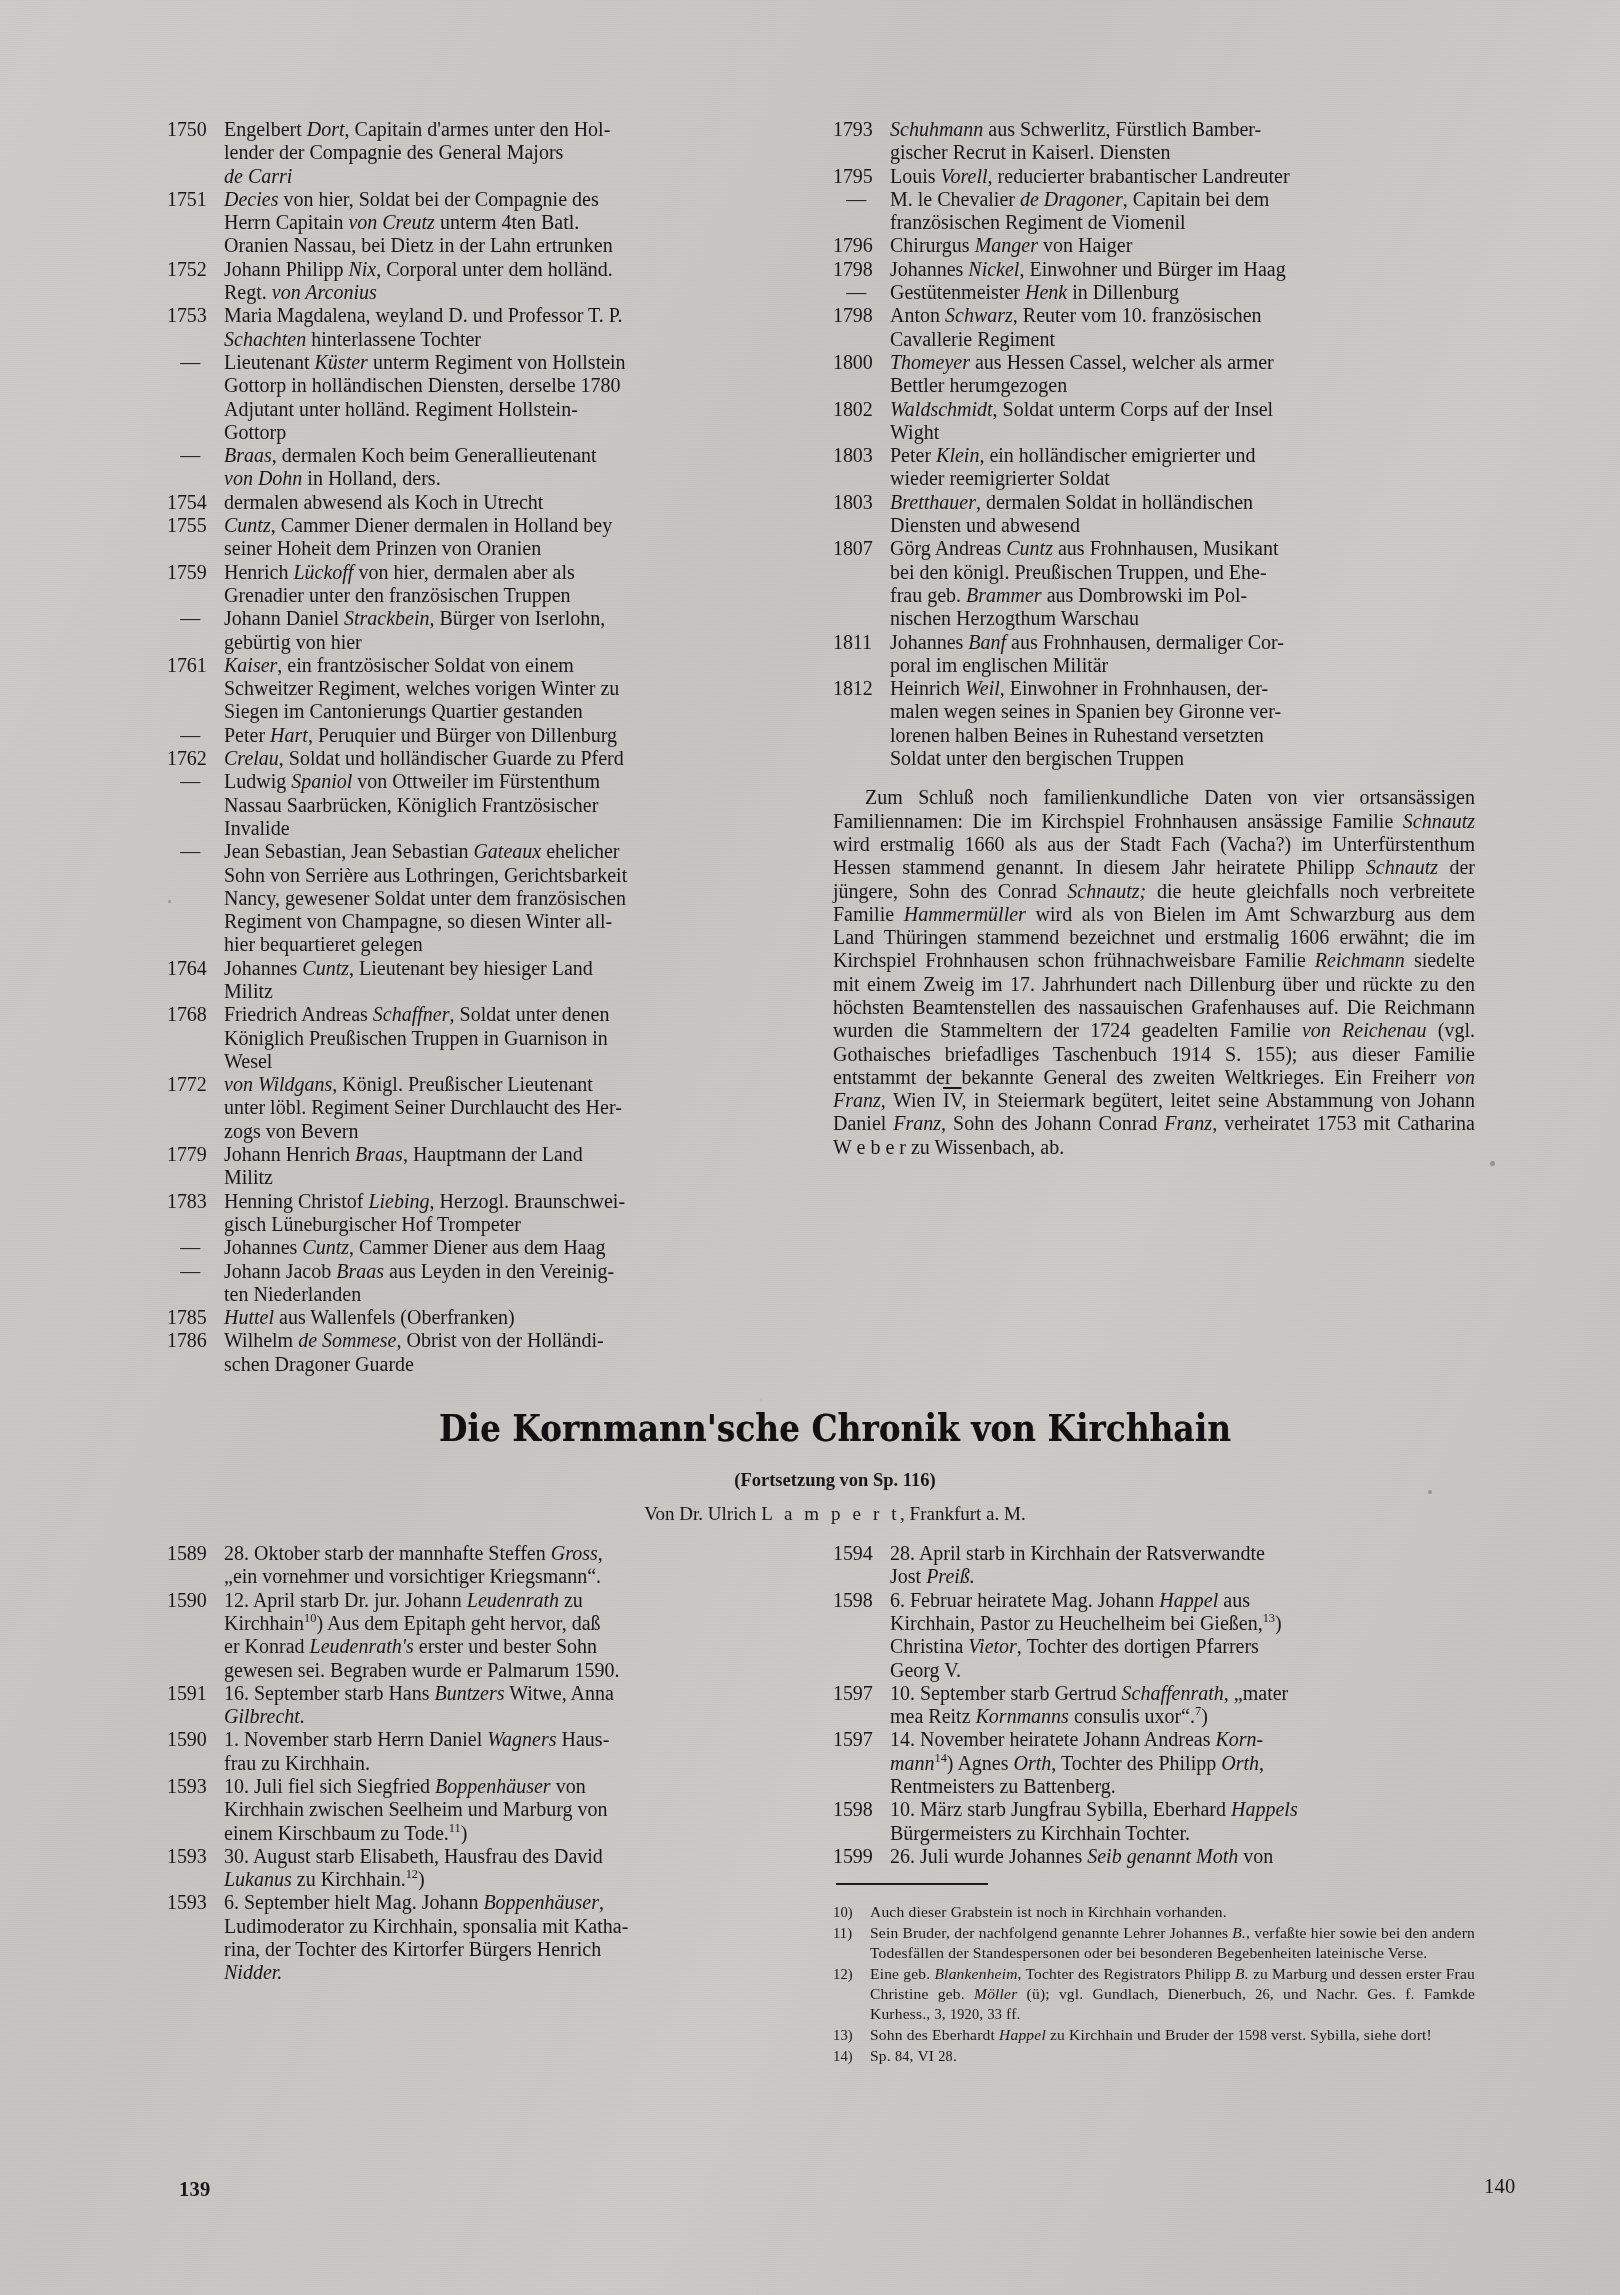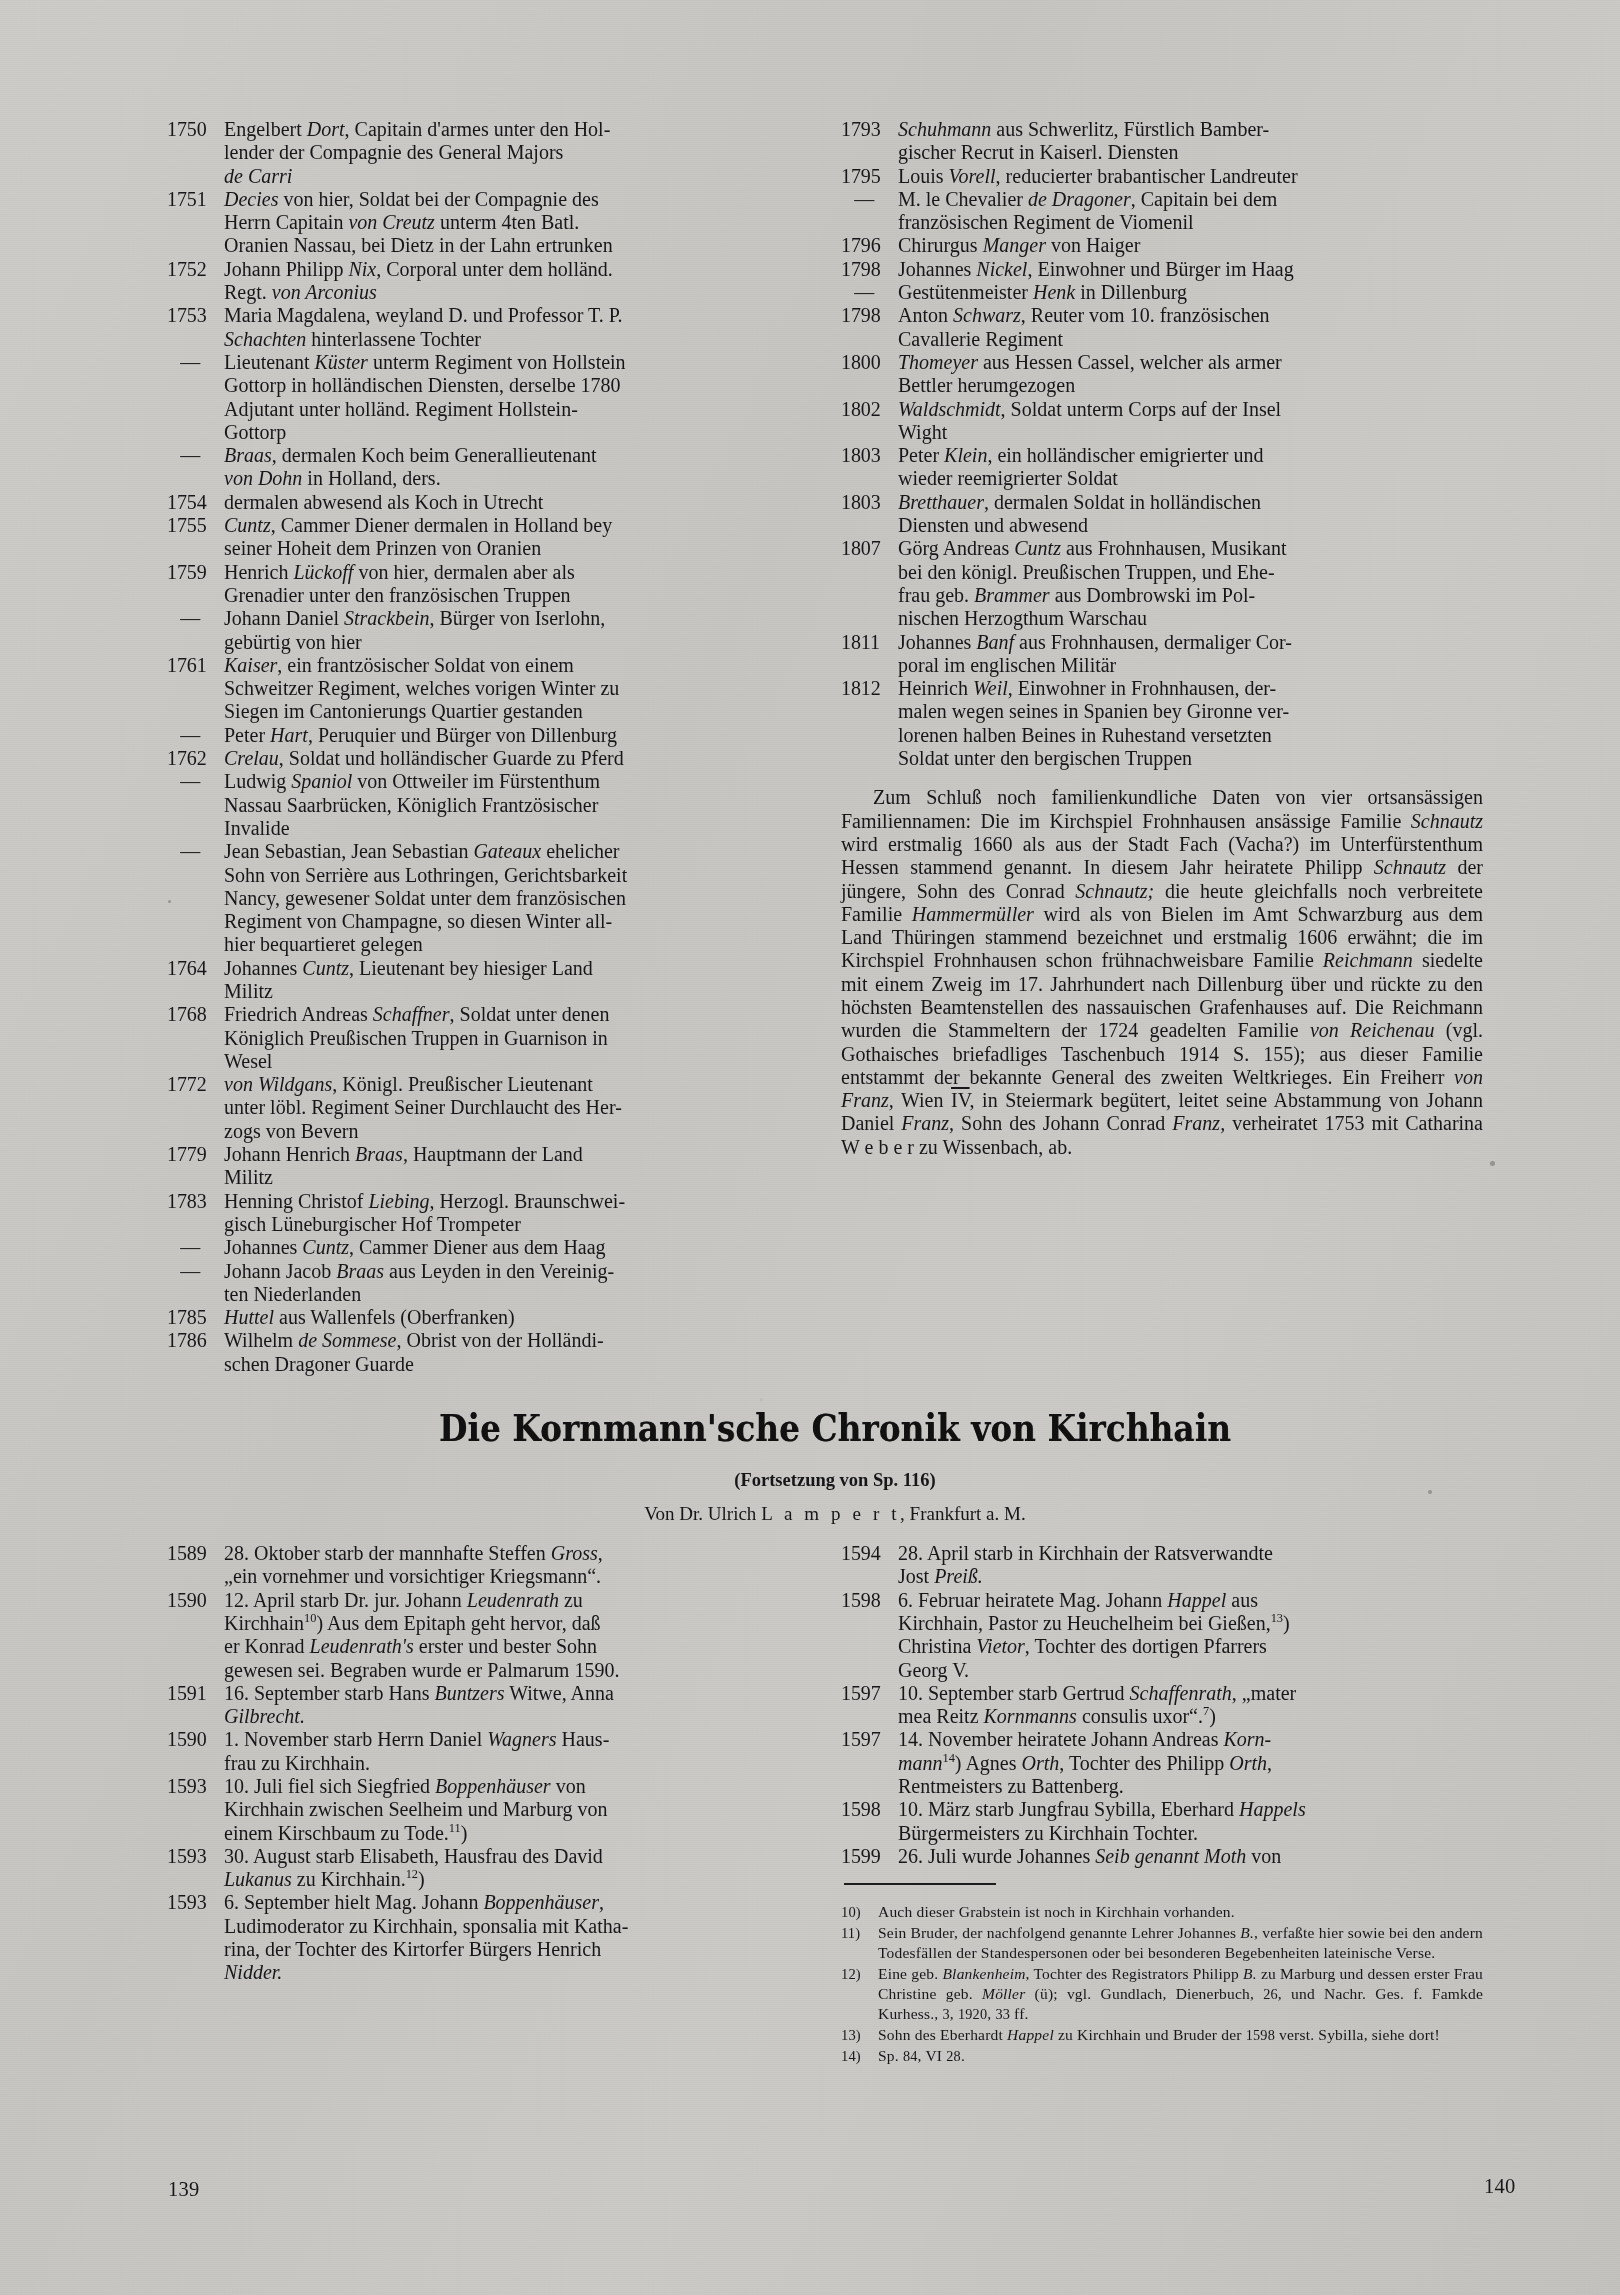--- a/index.html
+++ b/index.html
@@ -37,21 +37,21 @@
 
   .content {
     position: absolute;
     left: 167px;
     top: 118px;
     width: 1336px;
   }
 
   .cols {
     display: flex;
-    gap: 32px;
+    gap: 24px;
     align-items: flex-start;
   }
   .col { width: 642px; }
 
   
   .entry {
     display: flex;
     align-items: baseline;
     font-size: 20px;
     line-height: 1.165;
@@ -142,24 +142,25 @@
   .fn .fbody {
     flex: 1 1 auto;
     text-align: justify;
     letter-spacing: 0.2px;
   }
   .ofig { font-size: 0.92em; }
 
   
   .folio-left {
     position: absolute;
-    left: 168px;
+    left: 179px;
     top: 2178px;
     font-size: 20.5px;
     letter-spacing: 0.3px;
+    font-weight: bold;
   }
   .folio-right {
     position: absolute;
     left: 1484px;
     top: 2175px;
     font-size: 20.5px;
     letter-spacing: 0.3px;
   }
 
   

